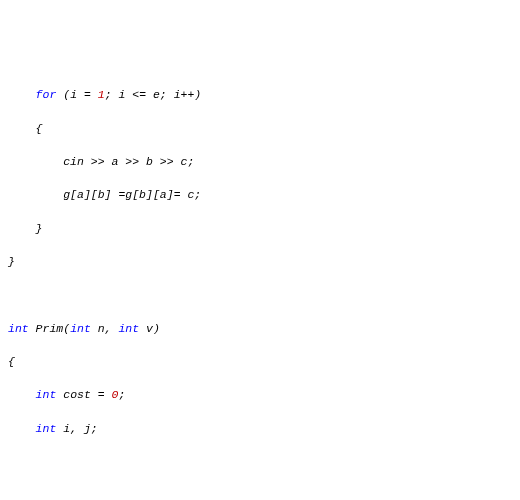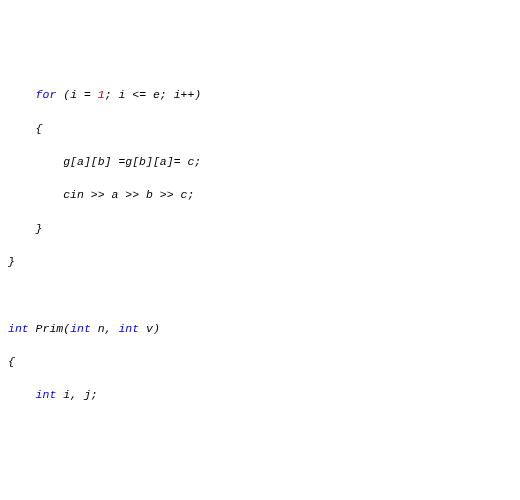--- a/index.html
+++ b/index.html
@@ -19,27 +19,28 @@
   .line { display: block; font-style: italic; }
 </style>
 </head>
 <body>
 
 
 
 <div class="code-block">
 <span class="line"><span class="gray">    </span><span class="kw">for</span> (i = <span class="num">1</span>; i &lt;= e; i++)</span>
 <span class="line">    {</span>
+<span class="line">        cin &gt;&gt; a &gt;&gt; b &gt;&gt; c;</span>
 <span class="line">        g[a][b] =g[b][a]= c;</span>
-<span class="line">        cin &gt;&gt; a &gt;&gt; b &gt;&gt; c;</span>
 <span class="line">    }</span>
 <span class="line">}</span>
 <span class="line"> </span>
 <span class="line"><span class="kw">int</span> Prim(<span class="kw">int</span> n, <span class="kw">int</span> v)</span>
 <span class="line">{</span>
+<span class="line">    <span class="kw">int</span> cost = <span class="num">0</span>;</span>
 <span class="line">    <span class="kw">int</span> i, j;</span>
 
 
 
 
 
 
 
 
 

